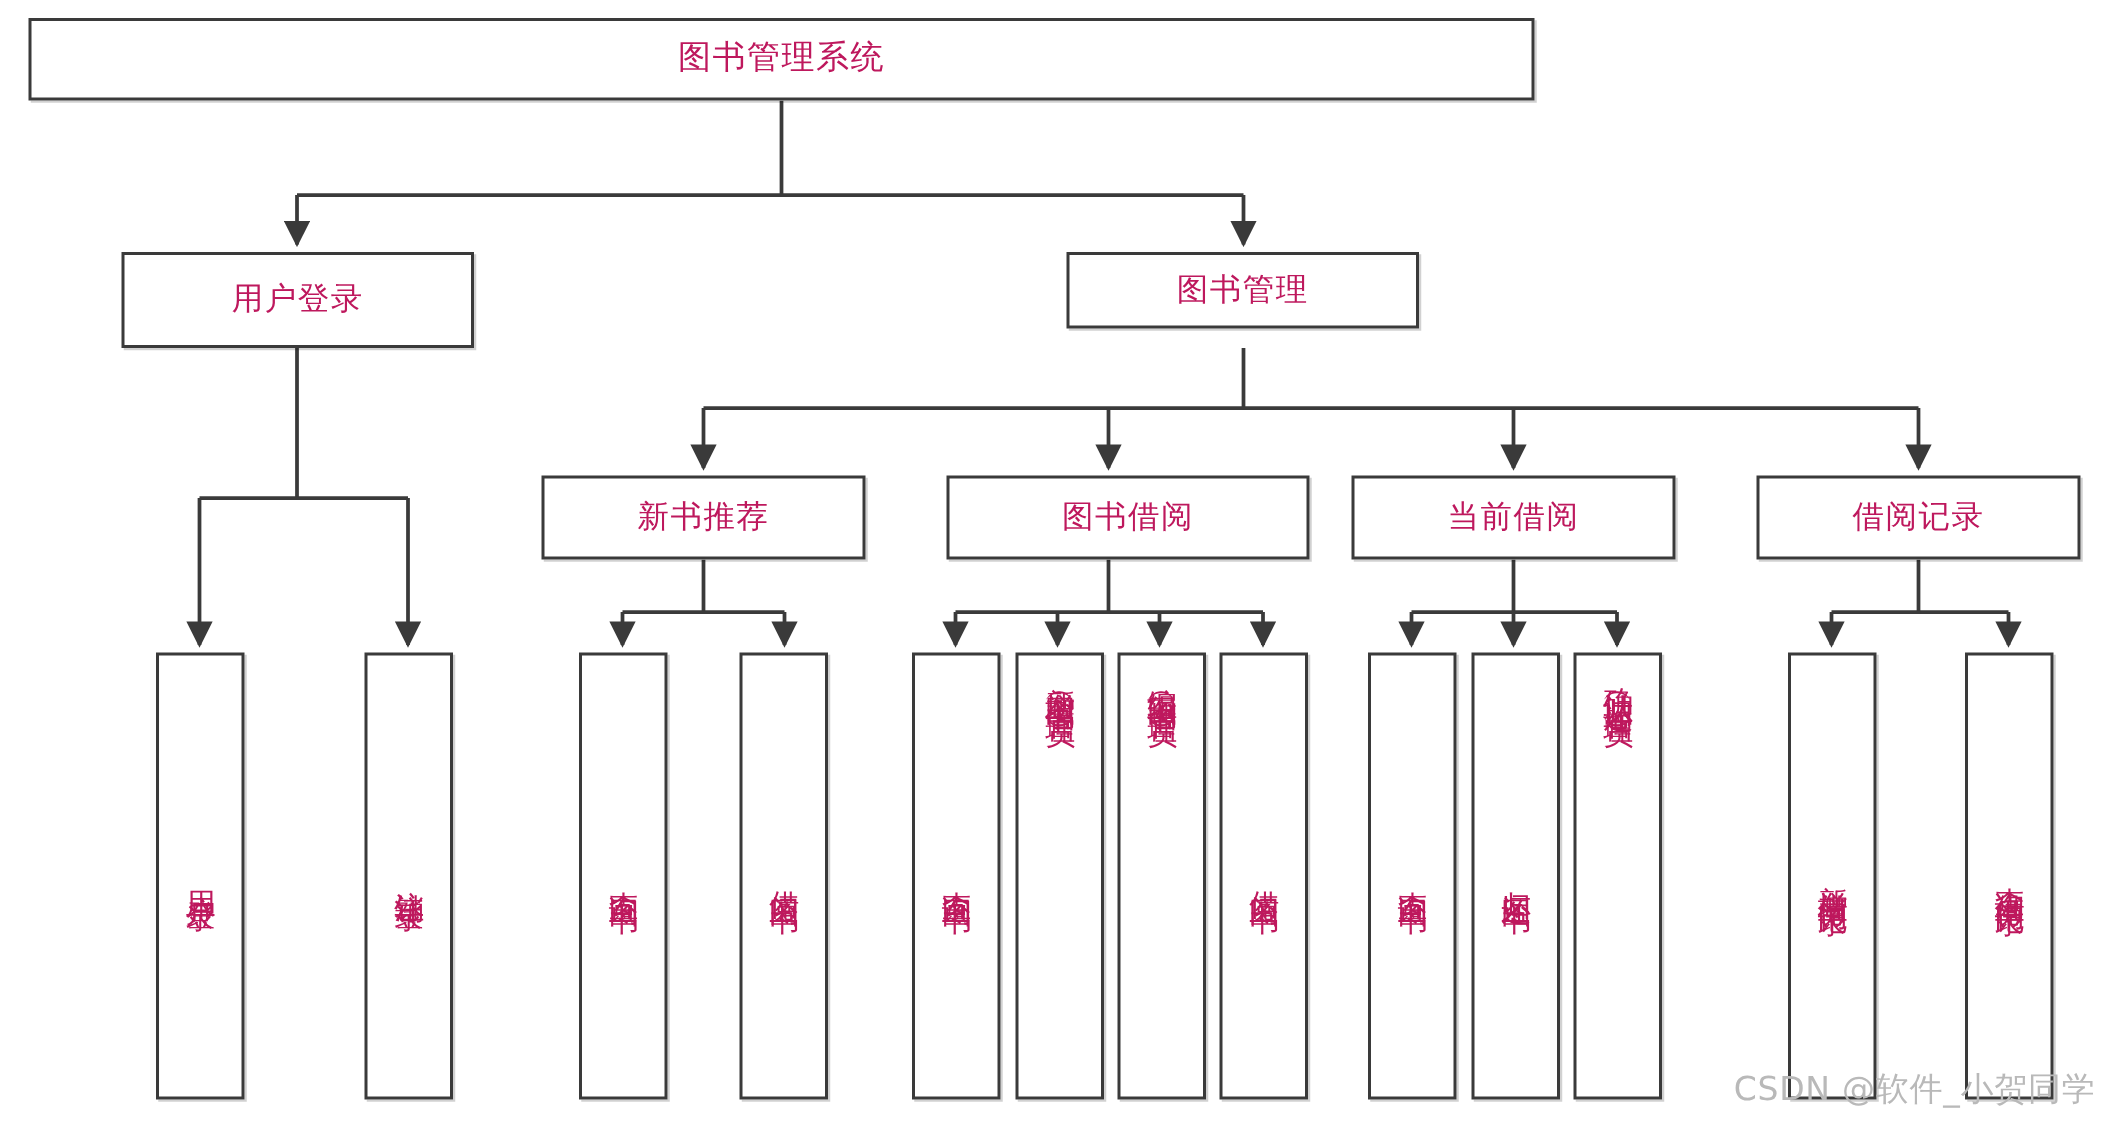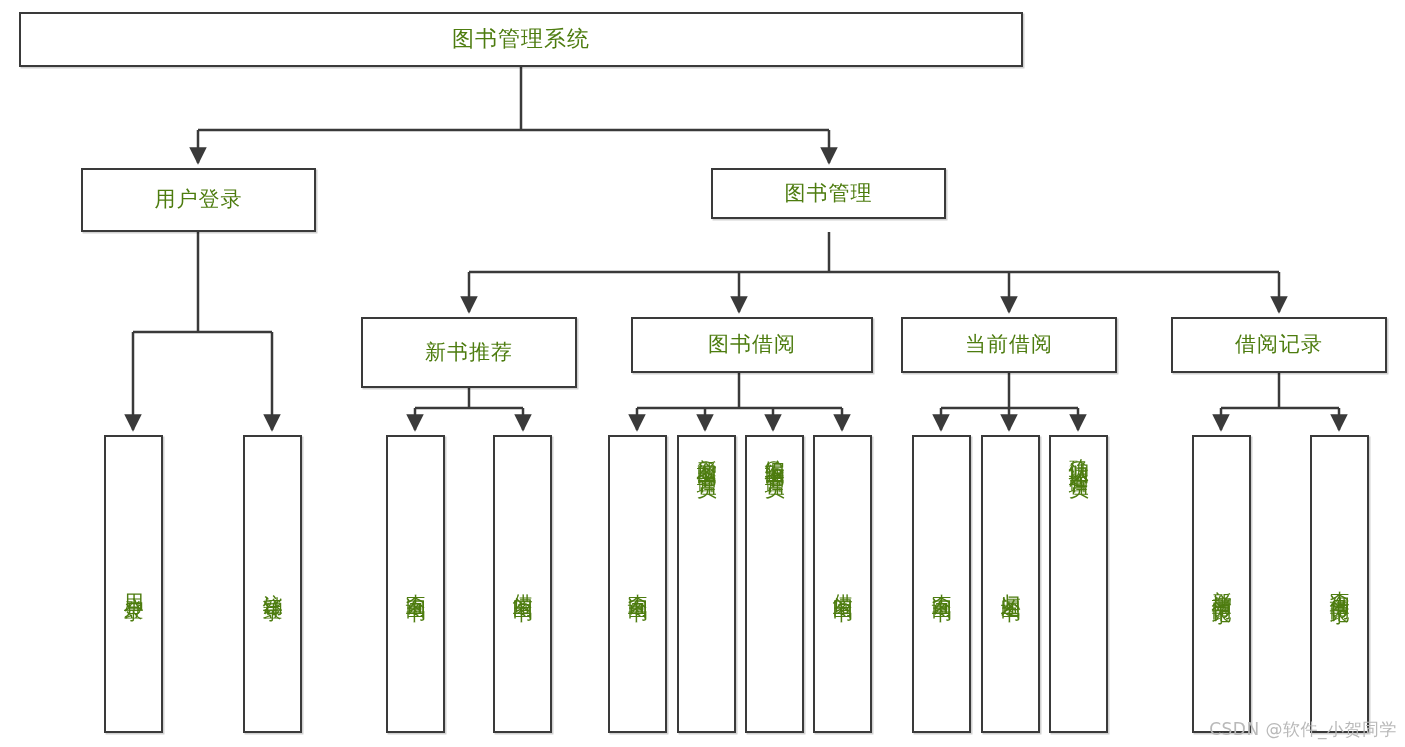--- a/index.html
+++ b/index.html
@@ -21,21 +21,21 @@
     left:0;top:0;
     width:1405px;height:747px;
     pointer-events:none;
   }
   
   .node{
     position:absolute;
     box-sizing:border-box;
     border:2.5px solid #3a3a3a;
     background:#ffffff;
-    color:#4d7c0f;
+    color:#be185d;
     display:flex;
     align-items:center;
     justify-content:center;
     box-shadow:1.5px 1.5px 0 rgba(0,0,0,0.18);
   }
   .node .label{
     display:block;
     white-space:nowrap;
     letter-spacing:1px;
   }
@@ -63,21 +63,21 @@
   }
   
   .node.v.center{align-items:center;}
   .node.v.center .label{padding-top:0;}
 
   
   #watermark{
     position:absolute;
     right:8px;
     bottom:6px;
-    font-size:17px;
+    font-size:22px;
     color:#b9b9b9;
     letter-spacing:0.5px;
     white-space:nowrap;
     user-select:none;
   }
 </style>
 </head>
 <body>
 
 <div id="canvas">
@@ -138,21 +138,21 @@
     <span class="label">图书管理系统</span>
   </div>
 
   <div class="node h" style="left:81px;top:168px;width:235px;height:64px;">
     <span class="label">用户登录</span>
   </div>
   <div class="node h" style="left:711px;top:168px;width:235px;height:51px;">
     <span class="label">图书管理</span>
   </div>
 
-  <div class="node h" style="left:361px;top:317px;width:216px;height:71px;">
+  <div class="node h" style="left:361px;top:317px;width:216px;height:56px;">
     <span class="label">新书推荐</span>
   </div>
   <div class="node h" style="left:631px;top:317px;width:242px;height:56px;">
     <span class="label">图书借阅</span>
   </div>
   <div class="node h" style="left:901px;top:317px;width:216px;height:56px;">
     <span class="label">当前借阅</span>
   </div>
   <div class="node h" style="left:1171px;top:317px;width:216px;height:56px;">
     <span class="label">借阅记录</span>

